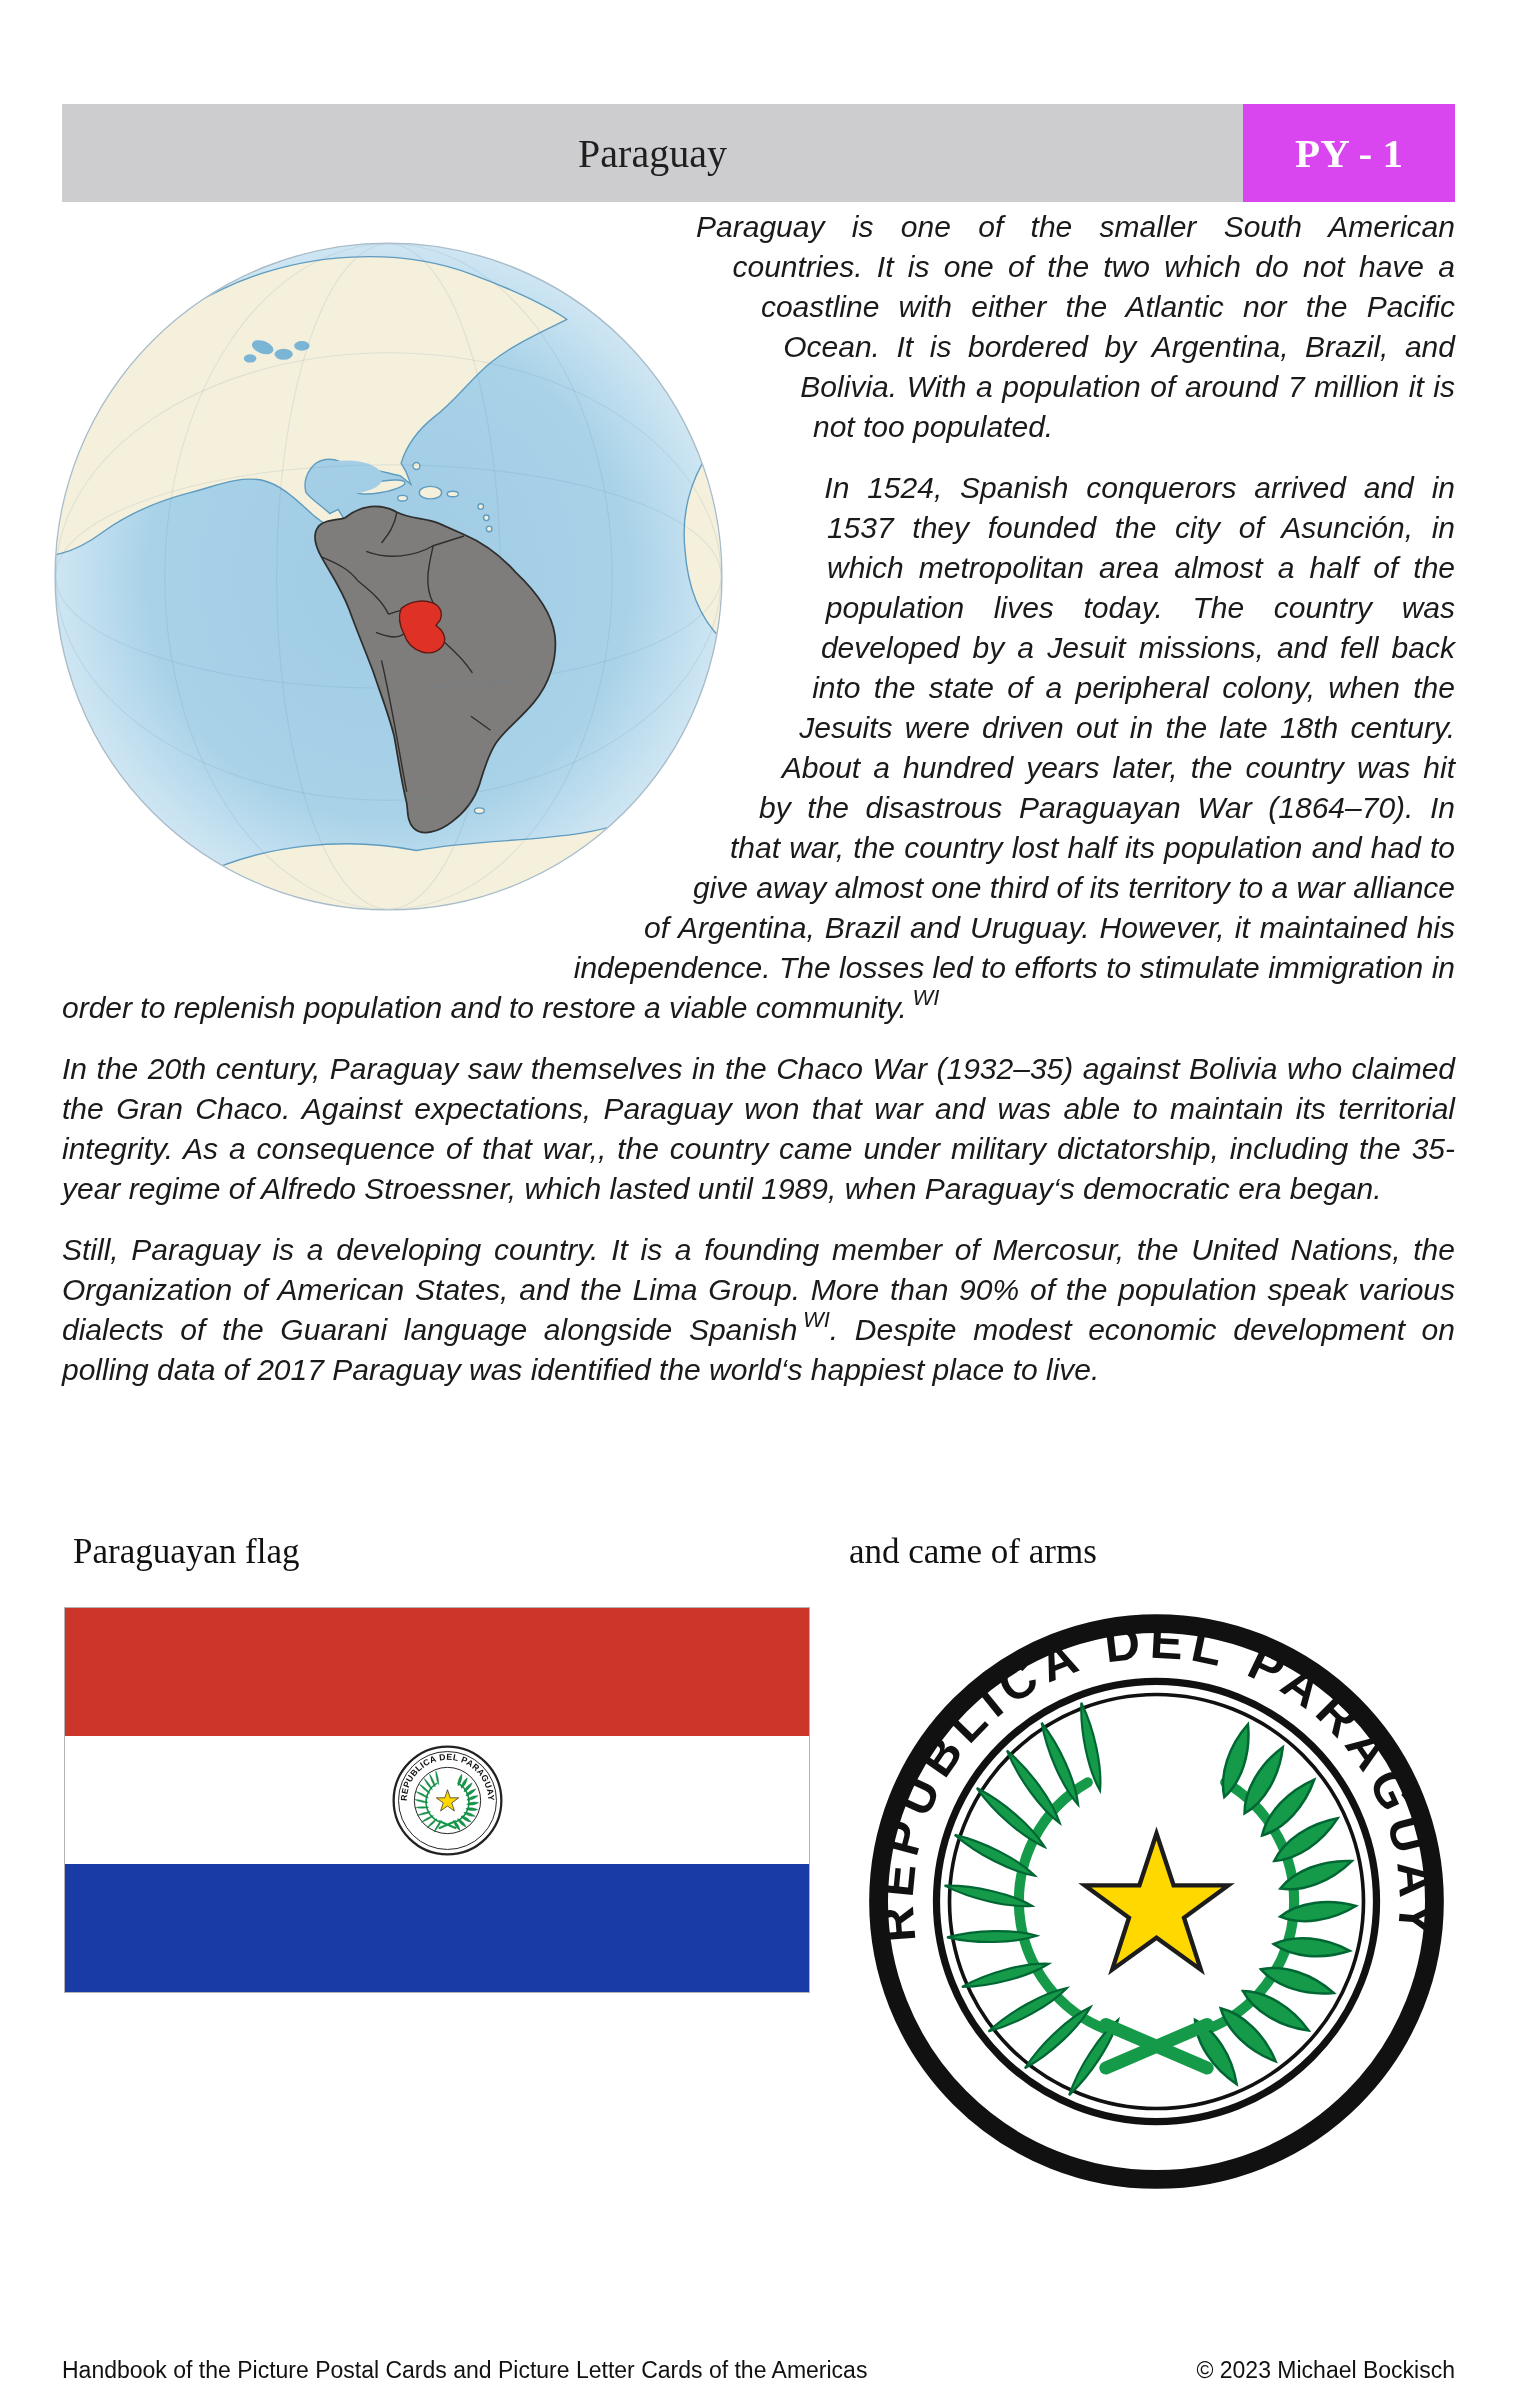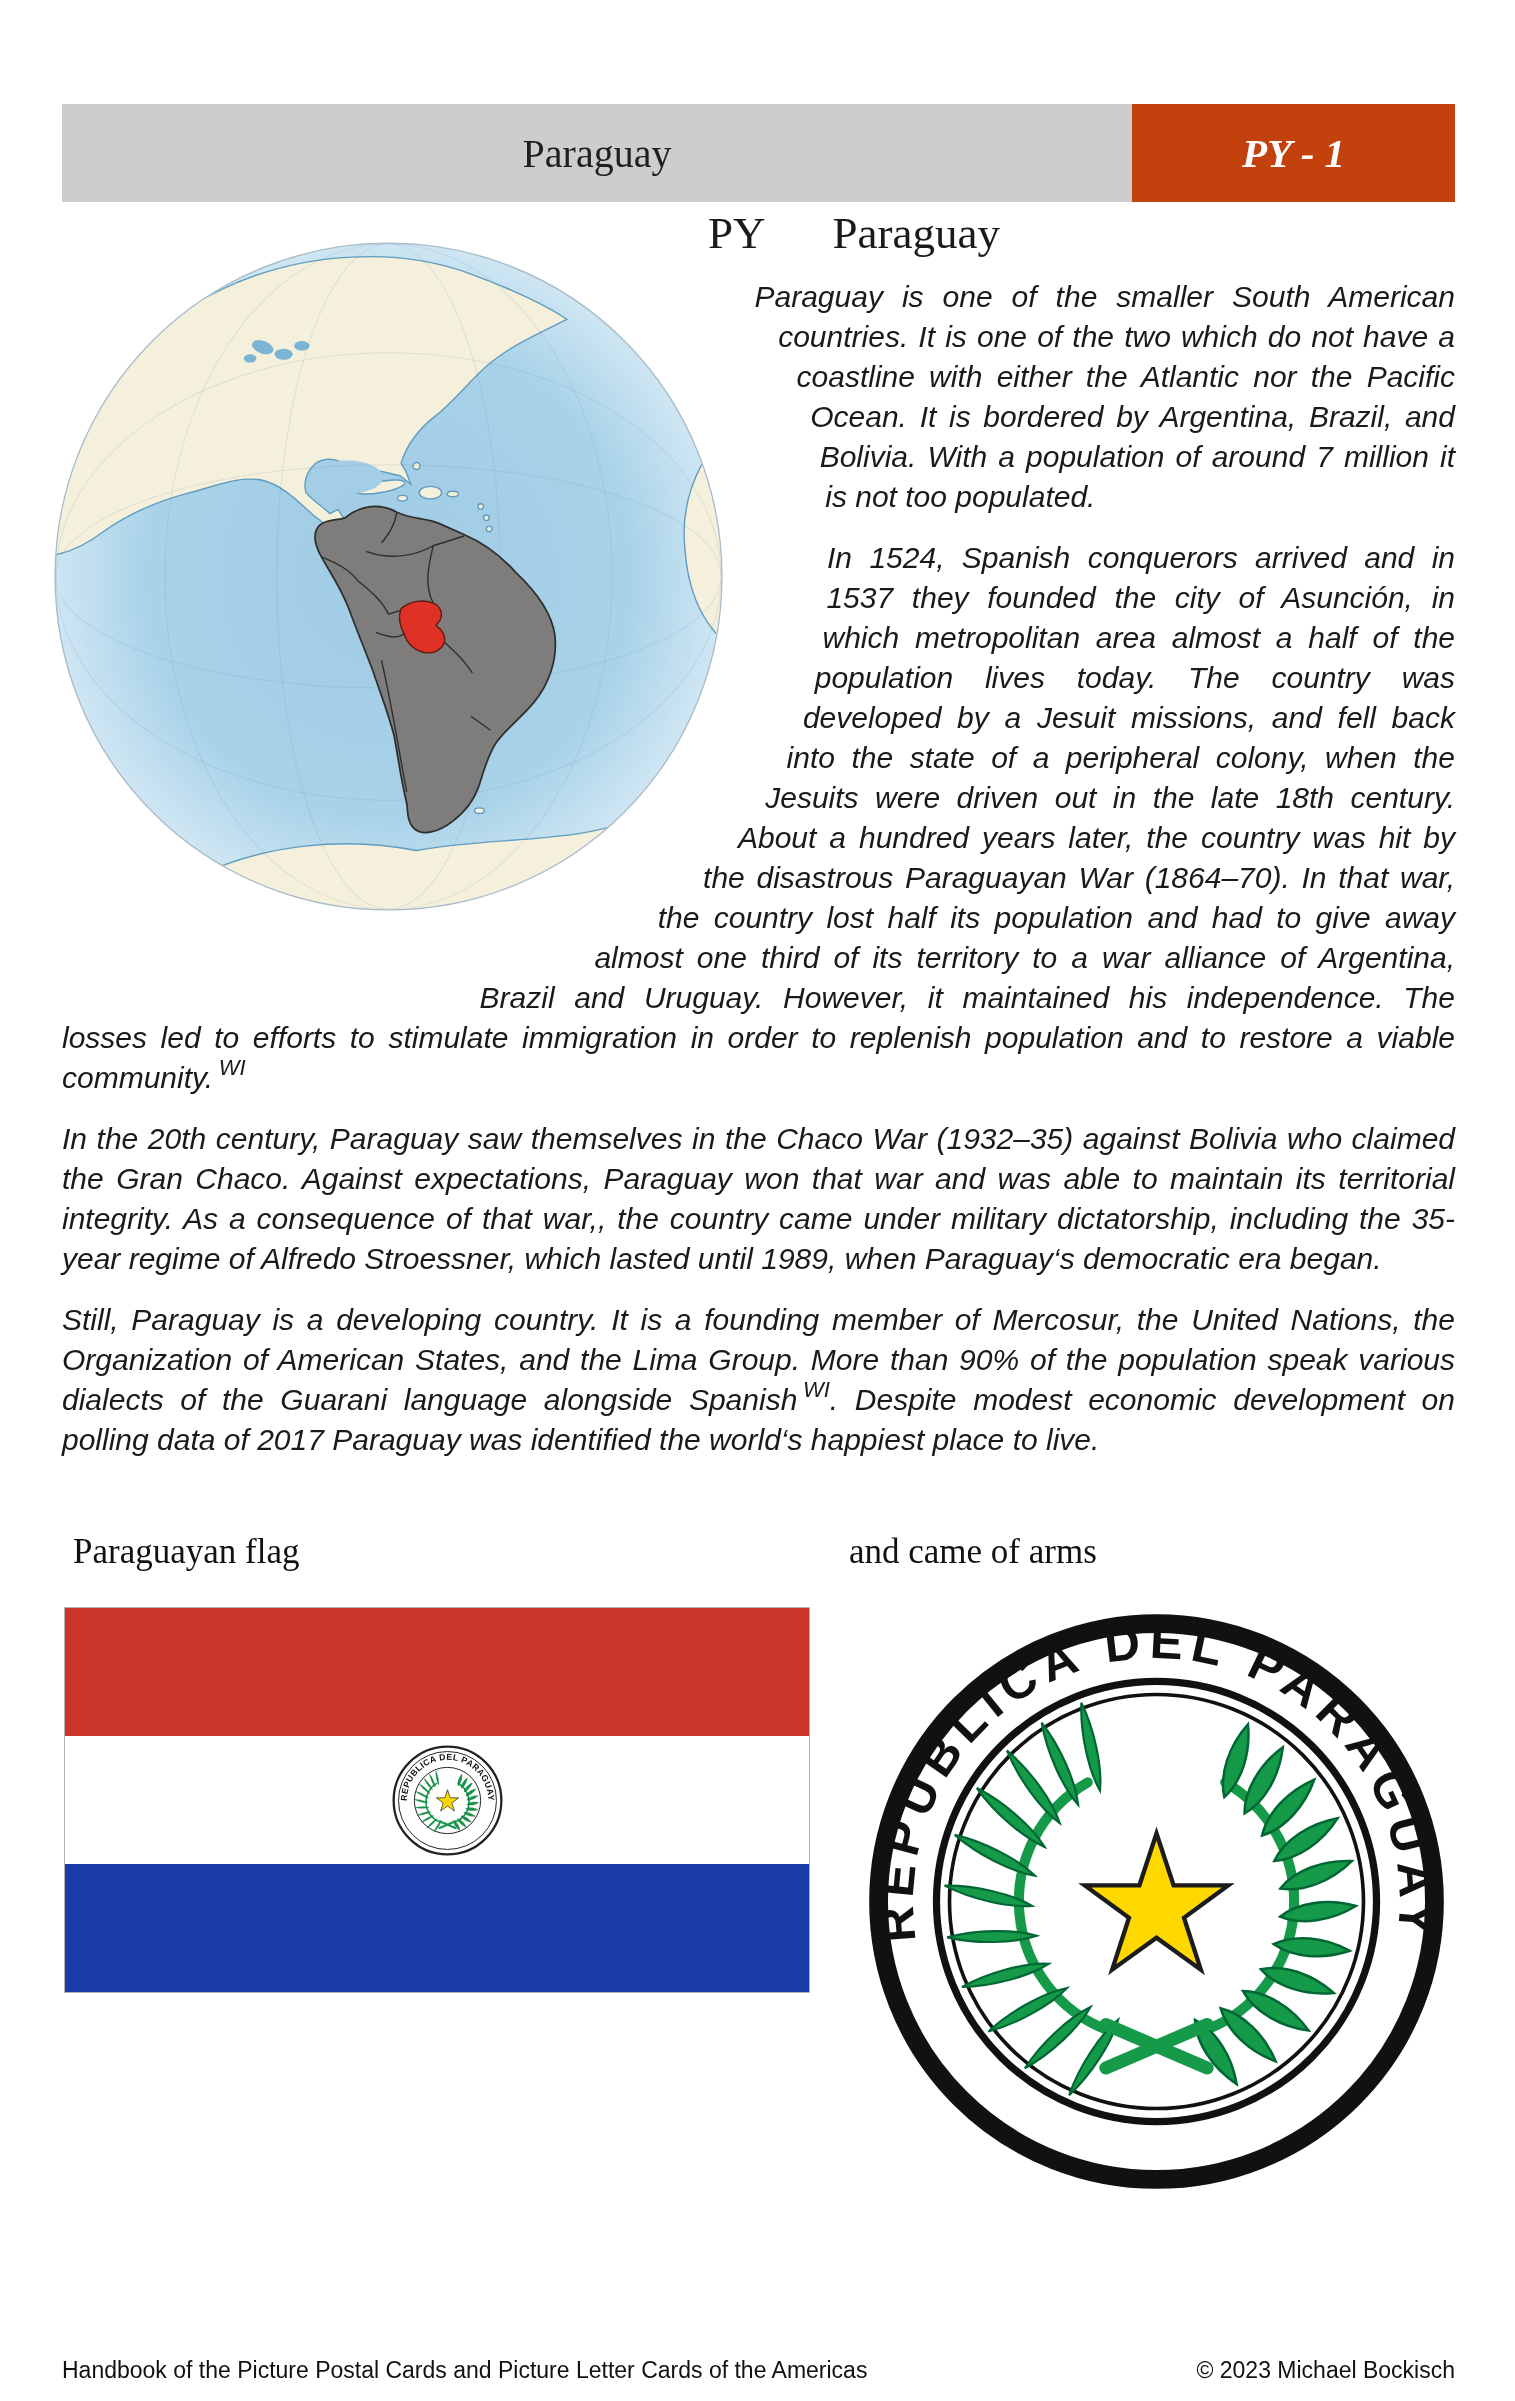--- a/index.html
+++ b/index.html
@@ -2,21 +2,21 @@
 <html lang="en" style="font-size:11.2px"><head>
 <meta charset="utf-8">
 <style>
   html,body{margin:0;padding:0;background:#ffffff;}
   .page{position:relative;width:1516px;height:2401px;background:#ffffff;overflow:hidden;
         font-family:"Liberation Sans",sans-serif;color:#1a1a1a;padding-left:12px;}
   
   .header-bar{position:absolute;left:62px;top:104px;width:1393px;height:98px;display:flex;}
   .header-main{flex:1;background:#cdcdcf;display:flex;align-items:center;justify-content:center;}
   .header-main span{font-family:"Liberation Serif",serif;font-size:40px;color:#1f1f1f;}
-  .header-badge{width:323px;background:#c2410c;display:flex;align-items:center;justify-content:center;font-style:italic;}
+  .header-badge{width:212px;background:#d946ef;display:flex;align-items:center;justify-content:center;}
   .header-badge span{font-family:"Liberation Serif",serif;font-weight:bold;font-size:41px;color:#ffffff;}
   
   .content{position:absolute;left:62px;top:207px;width:1393px;text-align:justify;hyphens:auto;}
   .globe-float{float:left;width:839px;height:783px;margin-left:-9px;margin-top:34px;
                shape-outside:circle(430px at 335px 349px);}
   .globe-svg{display:block;width:671px;height:671px;}
   h1{font-family:"Liberation Serif",serif;font-weight:normal;font-size:45px;line-height:52px;
      margin:0 0 18px 0;text-align:left;}
   .heading-name{margin-left:67px;}
   .content p{font-size:30px;line-height:40px;margin:0 0 21px 0;font-style:italic;}
@@ -140,21 +140,20 @@
           <g fill="none" stroke="rgba(90,130,160,0.14)" stroke-width="1.5">
             <ellipse cx="480" cy="480" rx="160" ry="476"></ellipse>
             <ellipse cx="480" cy="480" rx="320" ry="476"></ellipse>
             <ellipse cx="480" cy="480" rx="476" ry="160"></ellipse>
             <ellipse cx="480" cy="480" rx="476" ry="320"></ellipse>
           </g>
         </g>
       </svg>
     </div>
 
-    <h1><span>PY</span><span class="heading-name">Paraguay</span></h1>
 
     <p>Paraguay is one of the smaller South American countries. It is one of the two which do not have a coastline with either the Atlantic nor the Pacific Ocean. It is bordered by Argentina, Brazil, and Bolivia. With a population of around 7 million it is not too populated.</p>
 
     <p><span>In 1524, Spanish conquerors arrived and in 1537 they founded the city of Asunción, in which metropolitan area almost a half of the population lives today. The country was developed by a Jesuit missions, and fell back into the state of a peripheral colony, when the Jesuits were driven out in the late 18th century. About a hundred years later, the country was hit by the disastrous Paraguayan War (1864–70). In that war, the country lost half its population and had to give away almost one third of its territory to a war alliance of Argentina, Brazil and Uruguay. However, it maintained his independence. The losses led to efforts to stimulate immigration in order to replenish population and to restore a viable community.</span><sup class="cite">WI</sup></p>
 
     <p>In the 20th century, Paraguay saw themselves in the Chaco War (1932–35) against Bolivia who claimed the Gran Chaco. Against expectations, Paraguay won that war and was able to maintain its territorial integrity. As a consequence of that war,, the country came under military dictatorship, including the 35-year regime of Alfredo Stroessner, which lasted until 1989, when Paraguay‘s democratic era began.</p>
 
     <p><span>Still, Paraguay is a developing country. It is a founding member of Mercosur, the United Nations, the Organization of American States, and the Lima Group. More than 90% of the population speak various dialects of the Guarani language alongside Spanish</span><sup class="cite">WI</sup><span>. Despite modest economic development on polling data of 2017 Paraguay was identified the world‘s happiest place to live.</span></p>
   </main>
 

